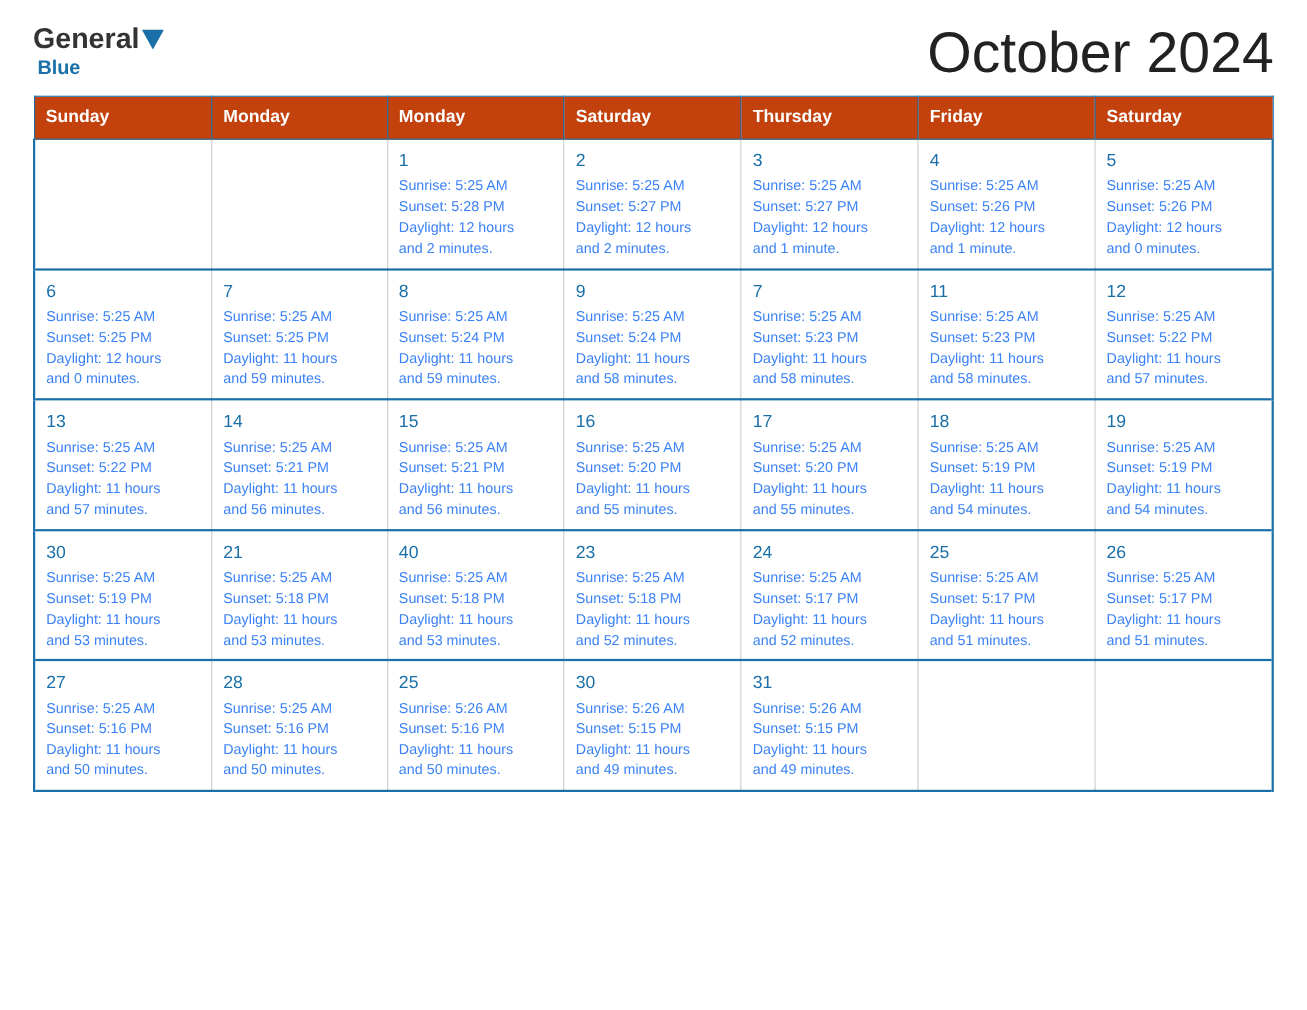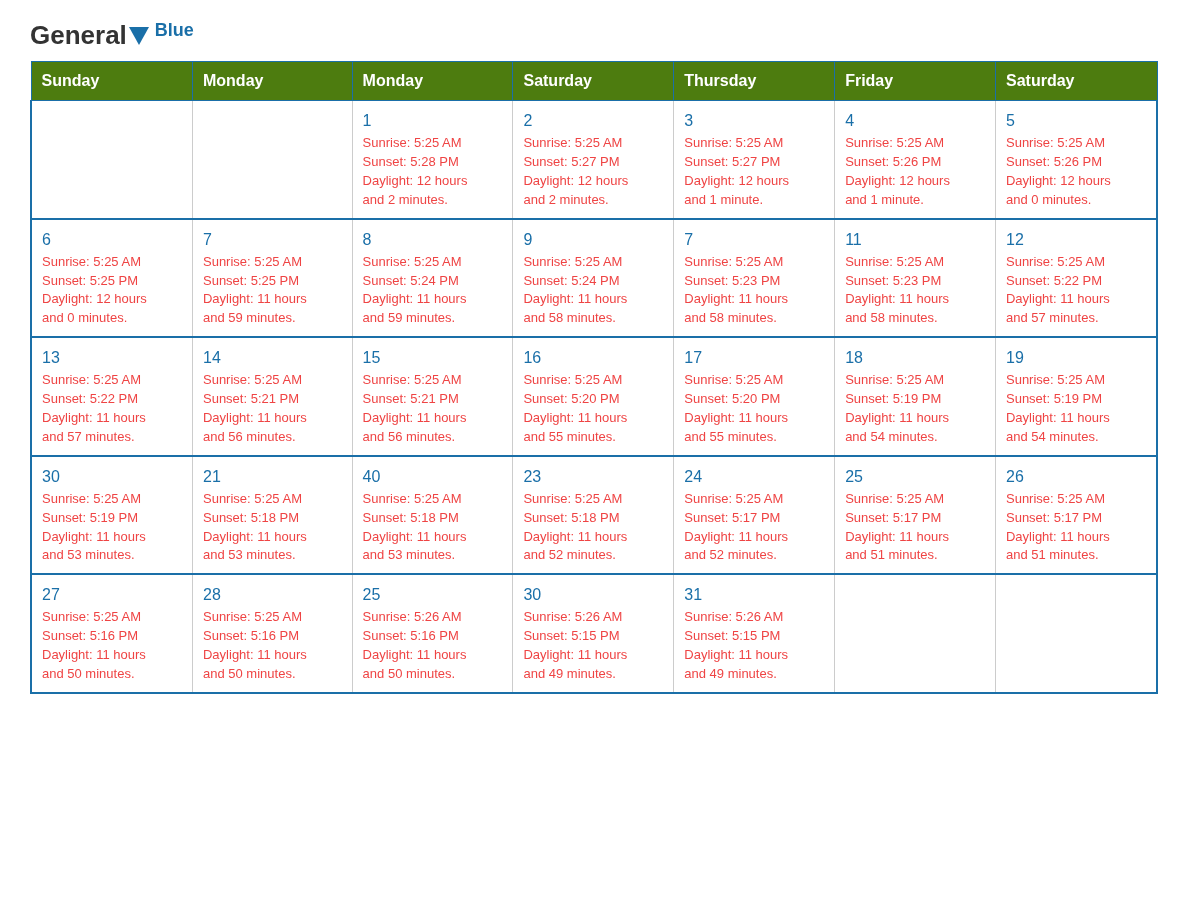--- a/index.html
+++ b/index.html
@@ -12,21 +12,21 @@
       padding: 20px 30px;
     }
     .header {
       display: flex;
       justify-content: space-between;
       align-items: flex-start;
       margin-bottom: 10px;
     }
     .logo {
       display: flex;
-      flex-direction: row;
+      flex-direction: column;
       align-items: flex-start;
     }
     .logo-text {
       display: flex;
       align-items: center;
       font-size: 26px;
       font-weight: bold;
       color: #333;
     }
     .logo-general { color: #333; }
@@ -56,21 +56,21 @@
       font-size: 20px;
       color: #444;
       margin-top: 4px;
     }
     table {
       width: 100%;
       border-collapse: collapse;
       margin-top: 10px;
     }
     thead tr {
-      background-color: #4d7c0f;
+      background-color: #c2410c;
       color: #fff;
     }
     thead th {
       padding: 10px 10px;
       font-size: 16px;
       font-weight: bold;
       text-align: left;
       border: 1px solid #1a6fa8;
     }
     tbody tr {
@@ -89,41 +89,42 @@
     tbody td:first-child { border-left: 2px solid #1a6fa8; }
     tbody td:last-child { border-right: 2px solid #1a6fa8; }
     .day-number {
       font-size: 16px;
       color: #1a6fa8;
       font-weight: normal;
       display: block;
       margin-bottom: 2px;
     }
     .day-info {
-      color: #ef4444;
+      color: #3b82f6;
       font-size: 13px;
     }
     tbody tr:last-child {
       border-bottom: 2px solid #1a6fa8;
     }
   </style>
 </head>
 <body>
 
 <div class="header">
   <div class="logo">
     <div class="logo-text">
       <span class="logo-general">General</span>
       <span class="logo-triangle"></span>
     </div>
     <div style="margin-left:4px;">
       <span class="logo-blue">Blue</span>
     </div>
   </div>
   <div class="title-section">
+    <div class="month-title">October 2024</div>
   </div>
 </div>
 
 <table>
   <thead>
     <tr>
     <th>Sunday</th>
         <th>Monday</th>
         <th>Monday</th>
         <th>Saturday</th>

